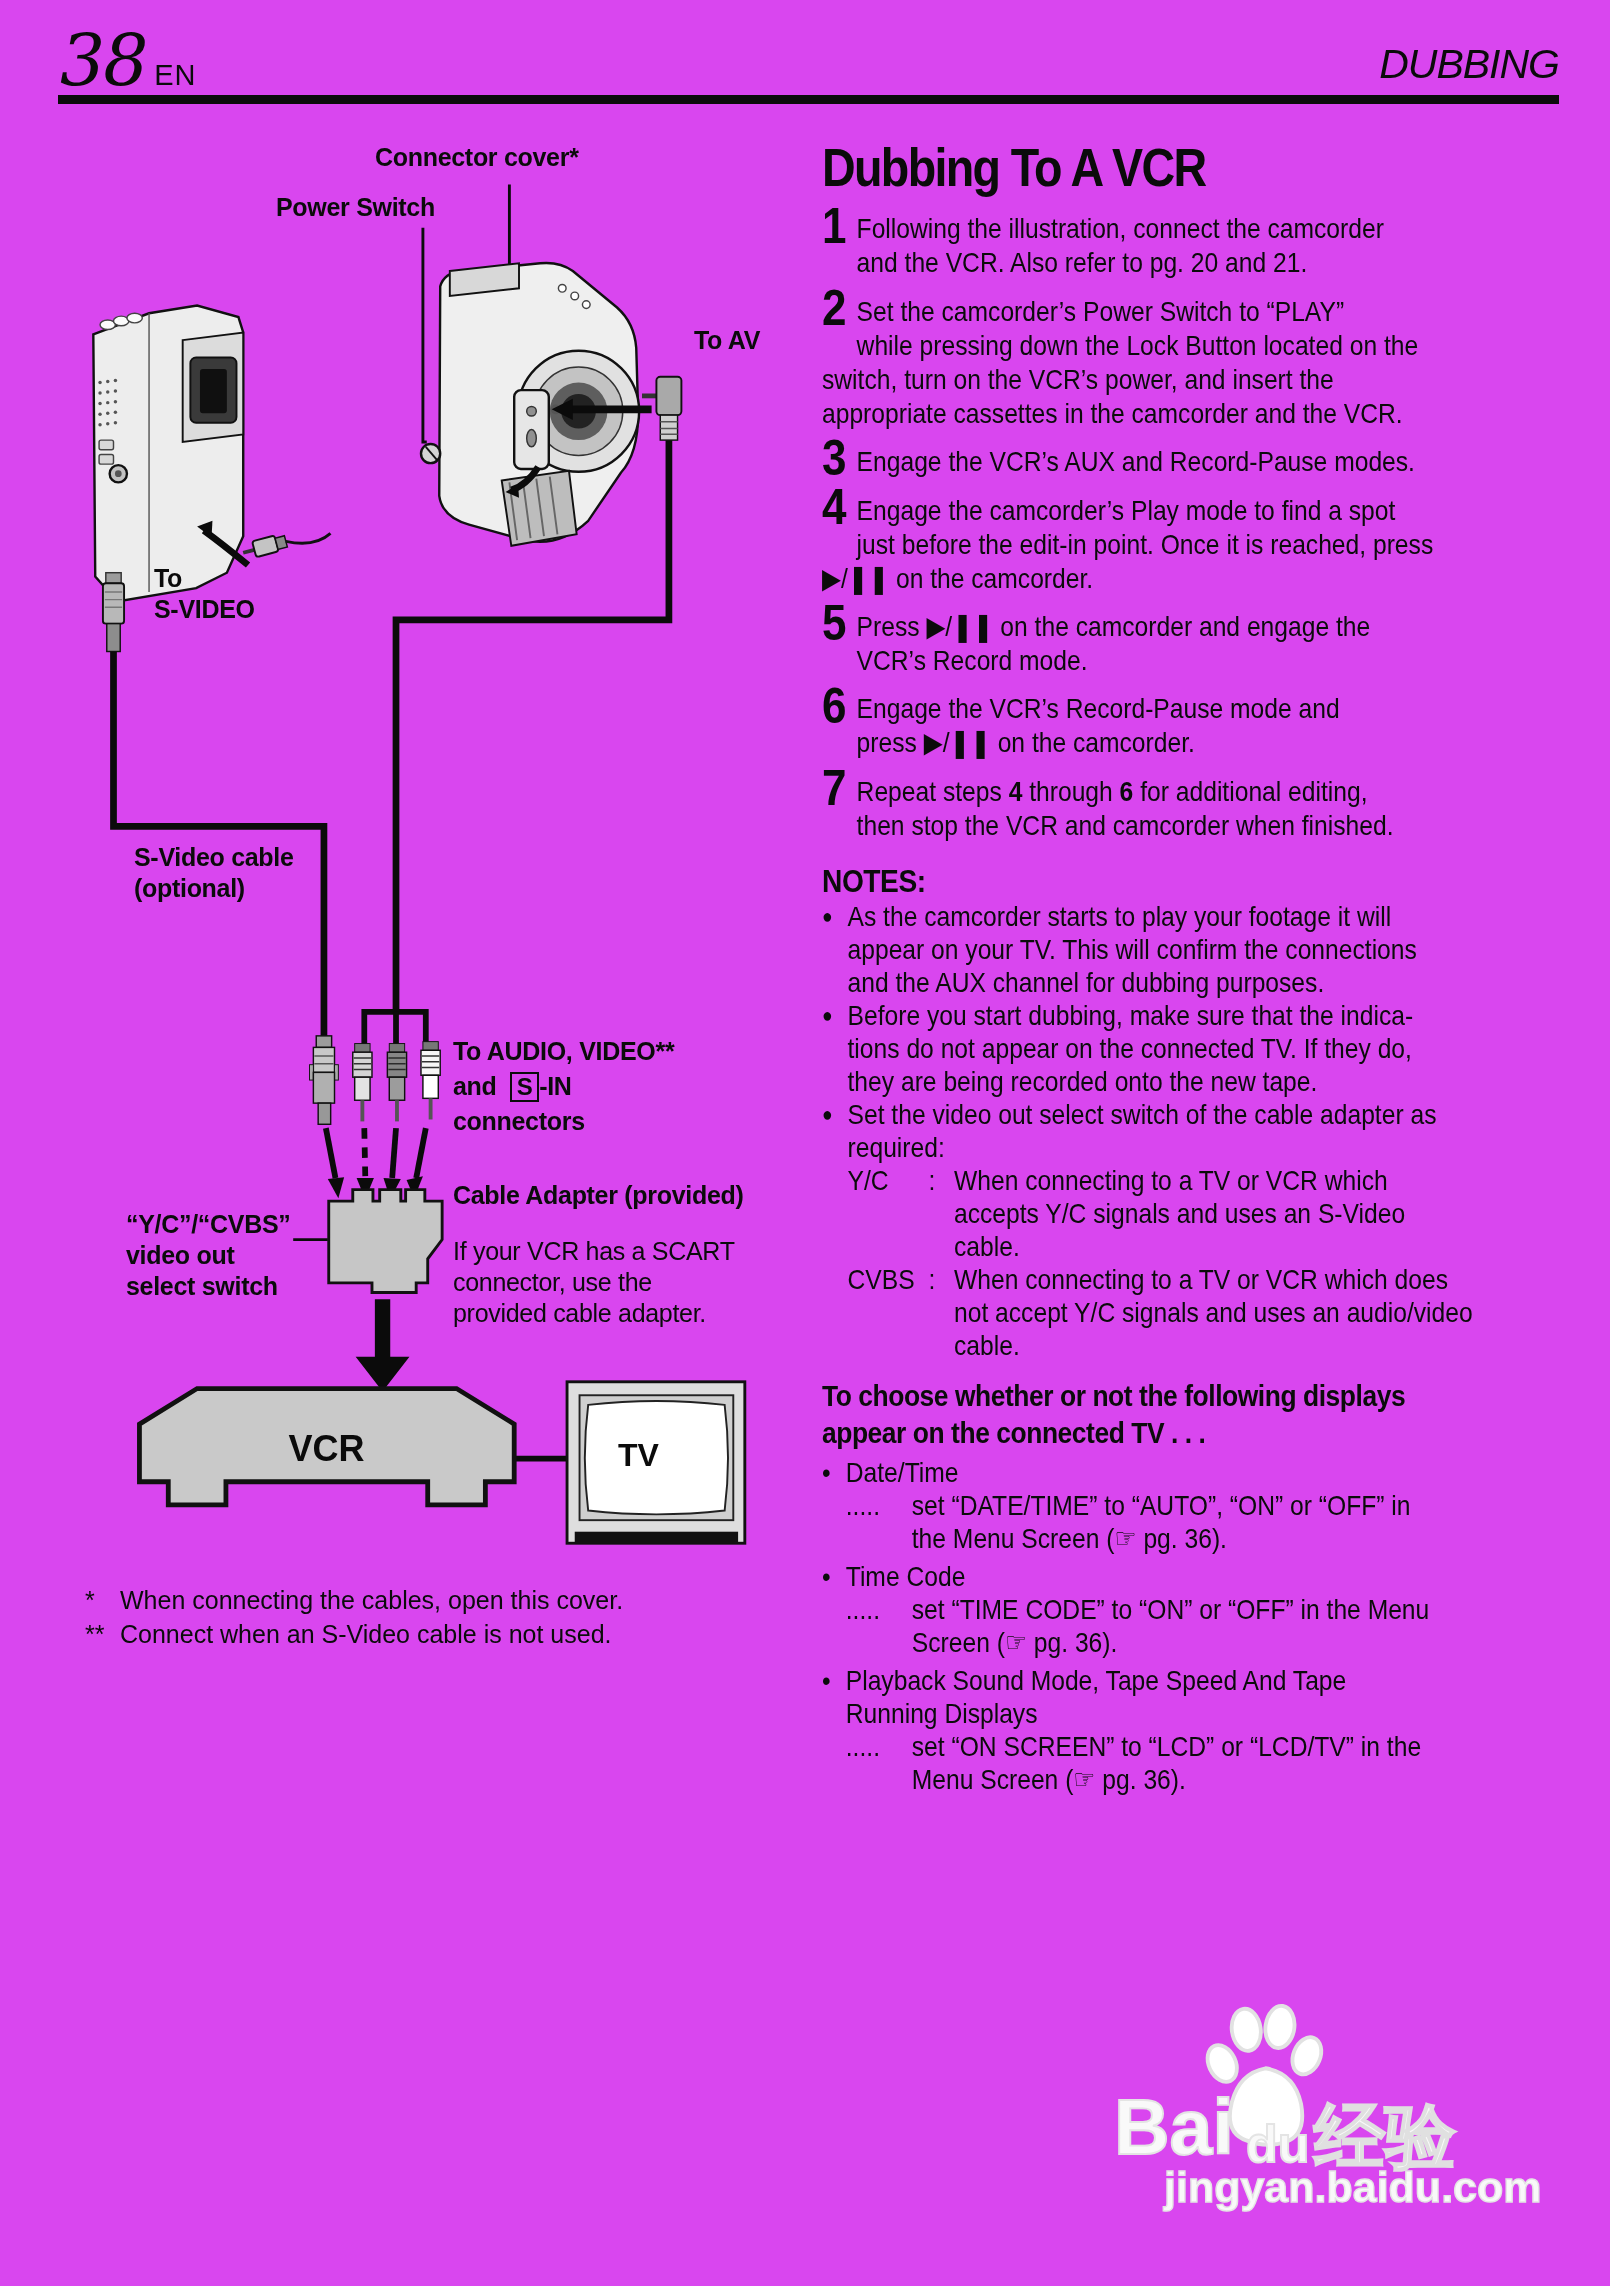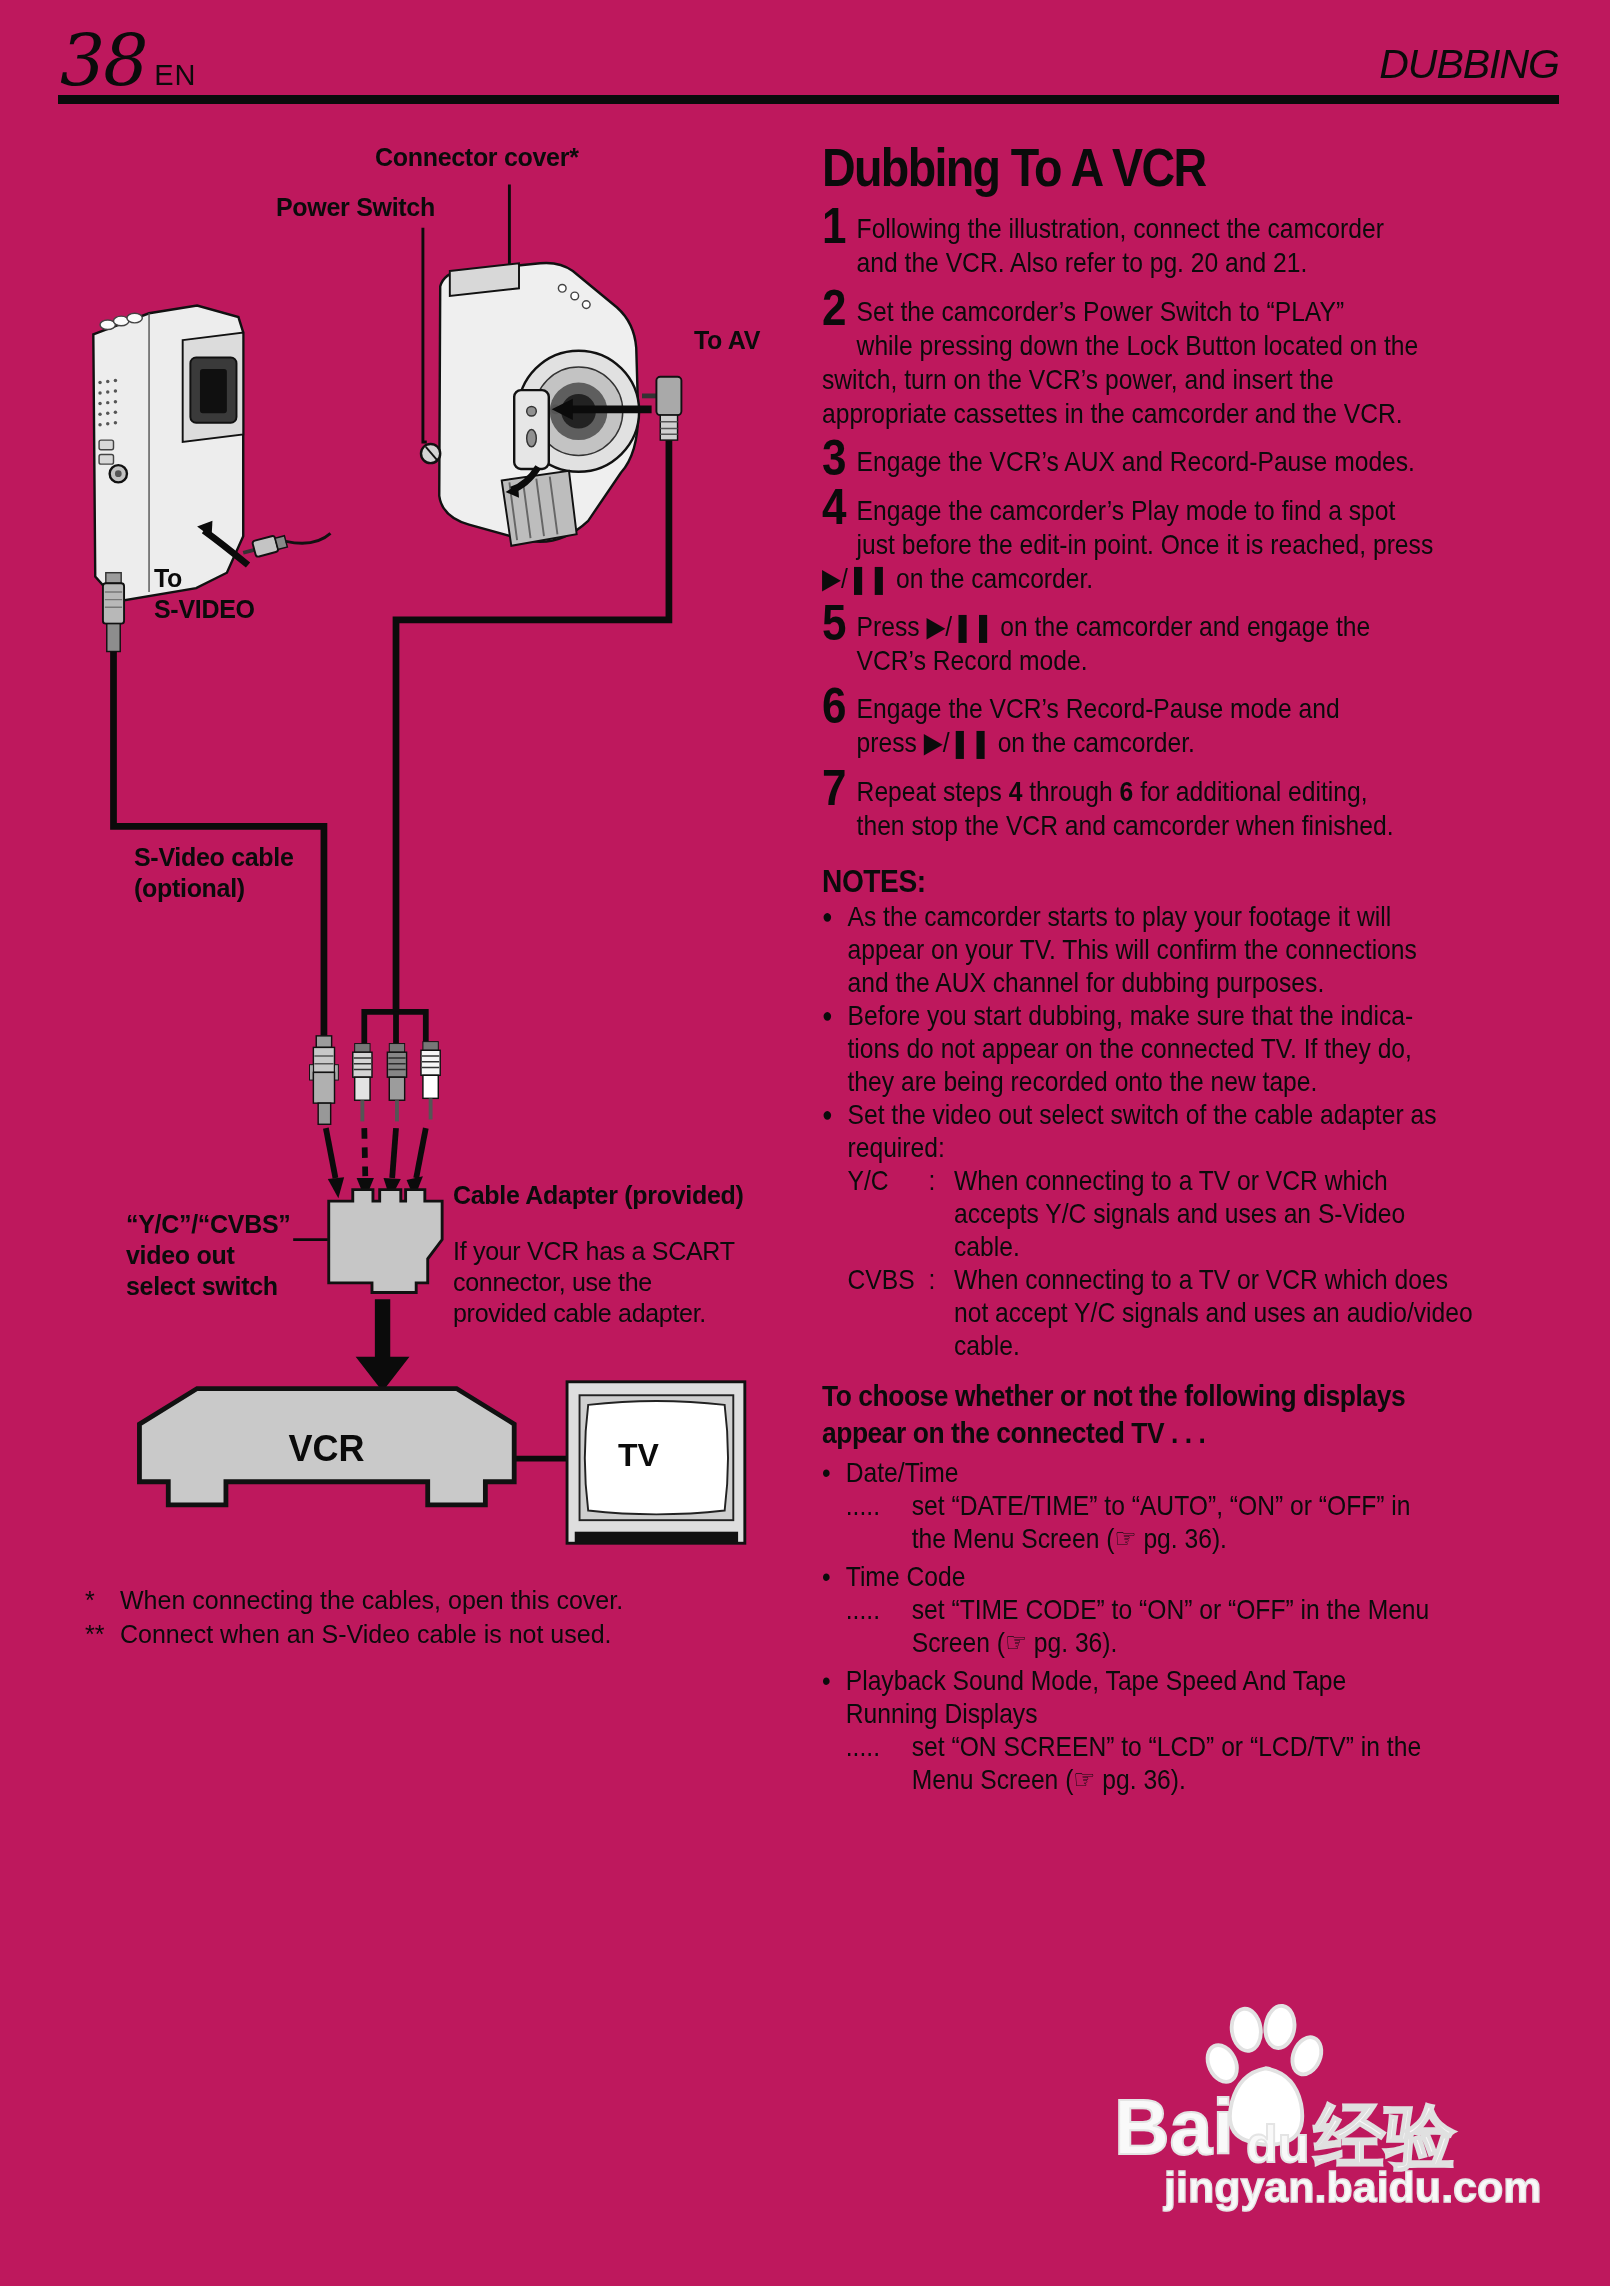--- a/index.html
+++ b/index.html
@@ -1,16 +1,16 @@
 <!DOCTYPE html>
 <html><head>
 <meta charset="utf-8">
 <style>
   html,body{margin:0;padding:0;background:#fff;}
-  .page{position:relative;width:1610px;height:2286px;background:#be185d;overflow:hidden;
+  .page{position:relative;width:1610px;height:2286px;background:#d946ef;overflow:hidden;
         font-family:"Liberation Sans","DejaVu Sans",sans-serif;color:#0b0b0b;}
   
   .pagehead{position:absolute;left:58px;top:27px;width:1501px;height:63px;}
   .pnum-wrap{position:absolute;left:1.9px;top:0;display:flex;align-items:baseline;}
   .pnum{font-family:"DejaVu Serif","Liberation Serif",serif;font-style:italic;font-size:71px;line-height:67px;letter-spacing:-1.9px;}
   .plang{font-size:29px;margin-left:7.7px;letter-spacing:1px;text-align:right;}
   .ptopic{position:absolute;right:0;bottom:1.9px;font-size:41px;font-weight:normal;font-style:italic;letter-spacing:-1px;}
   .rule{position:absolute;left:58px;top:95px;width:1501px;height:8.6px;background:#0b0b0b;}
   
   .dlabel{position:absolute;font-weight:bold;font-size:25px;line-height:31px;white-space:pre-line;letter-spacing:-0.3px;}
@@ -226,20 +226,21 @@
     </g>
   </svg>
 
   <div class="dlabel" style="left:375px;top:142px;">Connector cover*</div>
   <div class="dlabel" style="left:276px;top:192px;">Power Switch</div>
   <div class="dlabel" style="left:694px;top:325px;">To AV</div>
   <div class="dlabel" style="left:154px;top:563px;">To
 S-VIDEO</div>
   <div class="dlabel" style="left:134px;top:842px;">S-Video cable
 (optional)</div>
+  <div class="dlabel" style="left:453px;top:1034px;line-height:35px;"><span>To AUDIO, VIDEO**</span><br><span>and</span>&nbsp; <span class="sbox">S</span><span>-IN</span><br><span>connectors</span></div>
   <div class="dlabel" style="left:453px;top:1180px;">Cable Adapter (provided)</div>
   <div class="dlabel reg" style="left:453px;top:1212px;margin-top:24px;">If your VCR has a SCART
 connector, use the
 provided cable adapter.</div>
   <div class="dlabel" style="left:96px;top:1209px;margin-left:30px;">“Y/C”/“CVBS”
 video out
 select switch</div>
   <div class="vcr-label">VCR</div>
   <div class="tv-label">TV</div>
 

